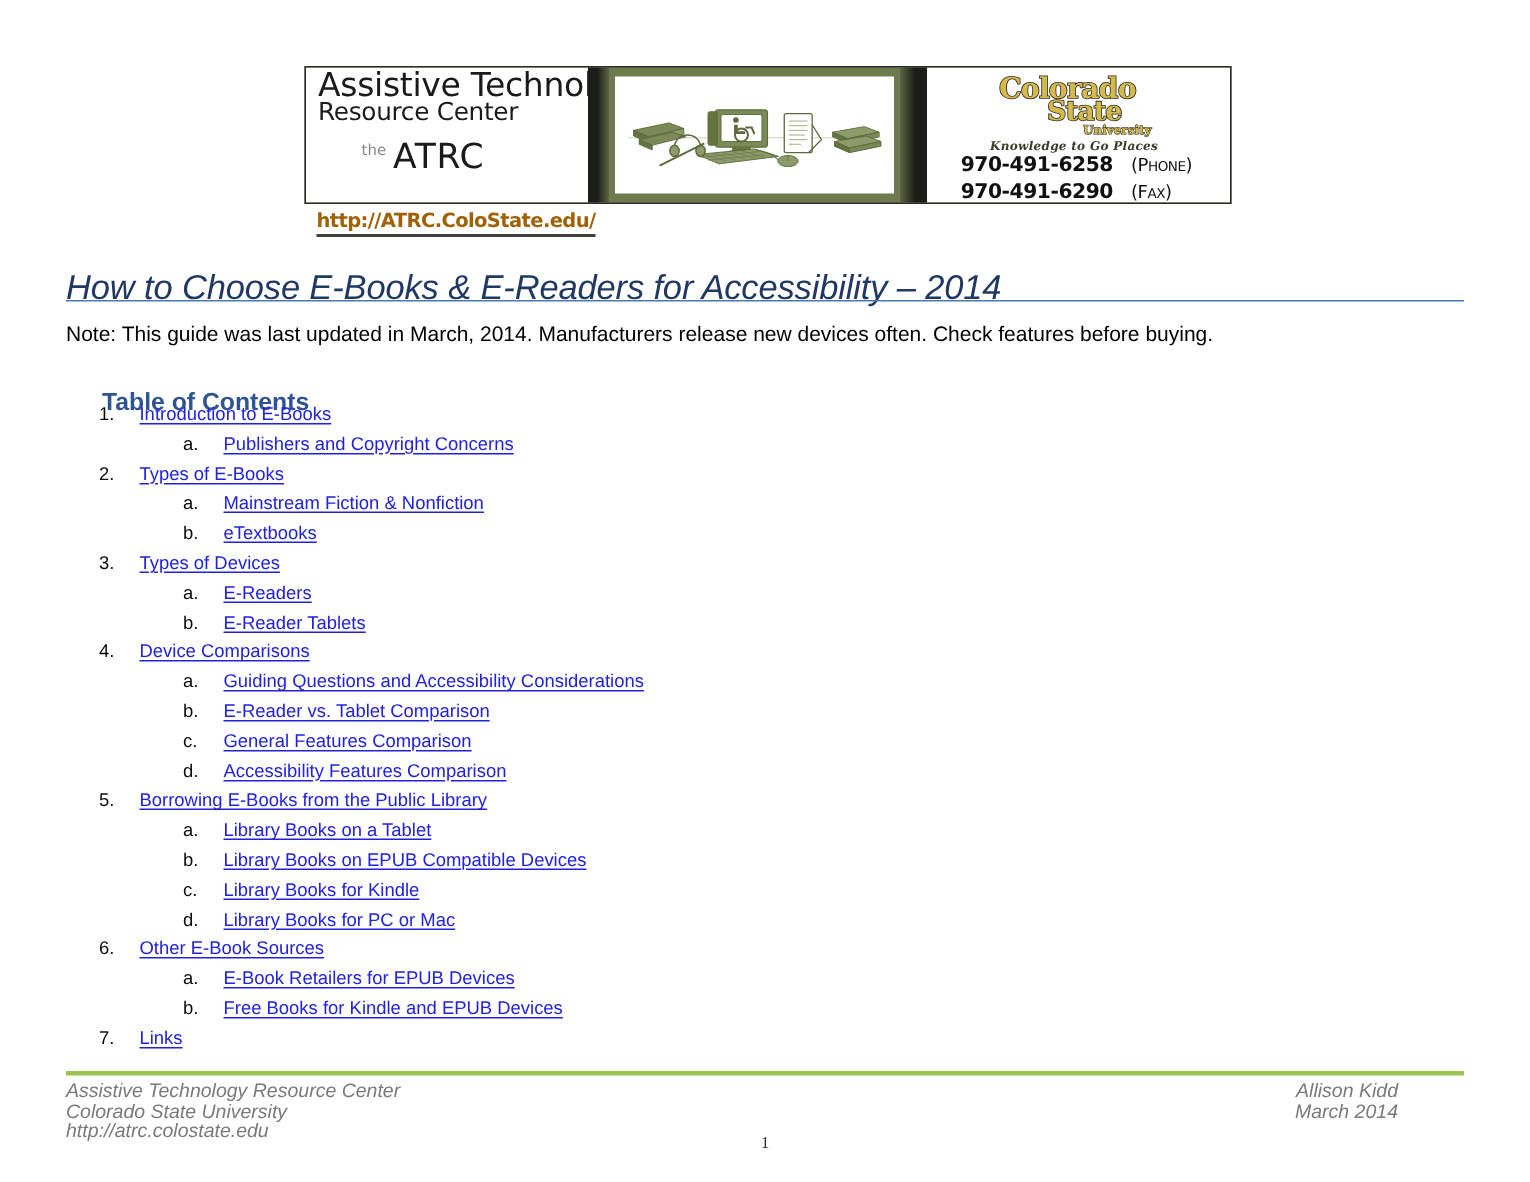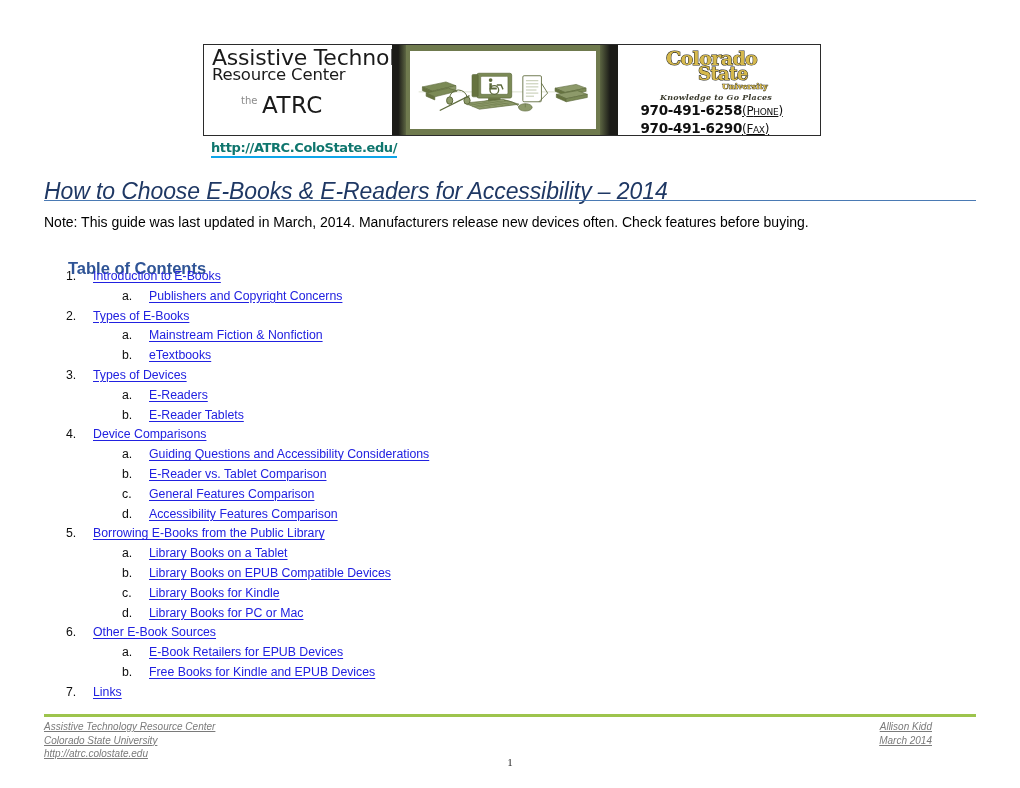--- a/index.html
+++ b/index.html
@@ -147,36 +147,36 @@
     display: flex;
     align-items: baseline;
     font-size: 13.5px;
     font-weight: bold;
     color: #111111;
     line-height: 15.5px;
     letter-spacing: -0.3px;
   }
   .csu-num { width: 118px; text-align: right; }
   .csu-label {
+    padding-left: 12px;
     font-size: 12px;
     font-weight: normal;
-    text-decoration: underline;
   }
   .csu-label .sc { font-size: 9px; }
 
   .banner-url {
     position: absolute;
     left: 8px;
     top: 96px;
     font-family: "DejaVu Sans", sans-serif;
     font-size: 13px;
     font-weight: bold;
     letter-spacing: -0.4px;
-    color: #0f766e;
-    border-bottom: 2px solid #0ea5e9;
+    color: #a16207;
+    border-bottom: 2px solid #404040;
     padding-bottom: 1px;
     display: inline-block;
   }
 
   
   .doc-title {
     position: absolute;
     left: 44px;
     top: 163px;
     font-family: "Liberation Sans", sans-serif;
@@ -256,25 +256,24 @@
   .footer {
     position: absolute;
     left: 44px;
     top: 720px;
     width: 932px;
     height: 46px;
   }
   .footer-col {
     position: absolute;
     top: 0;
-    font-size: 10px;
+    font-size: 13px;
     font-style: italic;
     color: #7a7a7a;
     line-height: 13.5px;
-    text-decoration: underline;
   }
   .footer-left { left: 0; }
   .footer-right { right: 44px; text-align: right; }
   .footer-page {
     position: absolute;
     left: 0;
     top: 36px;
     width: 932px;
     text-align: center;
     font-family: "Liberation Serif", serif;

